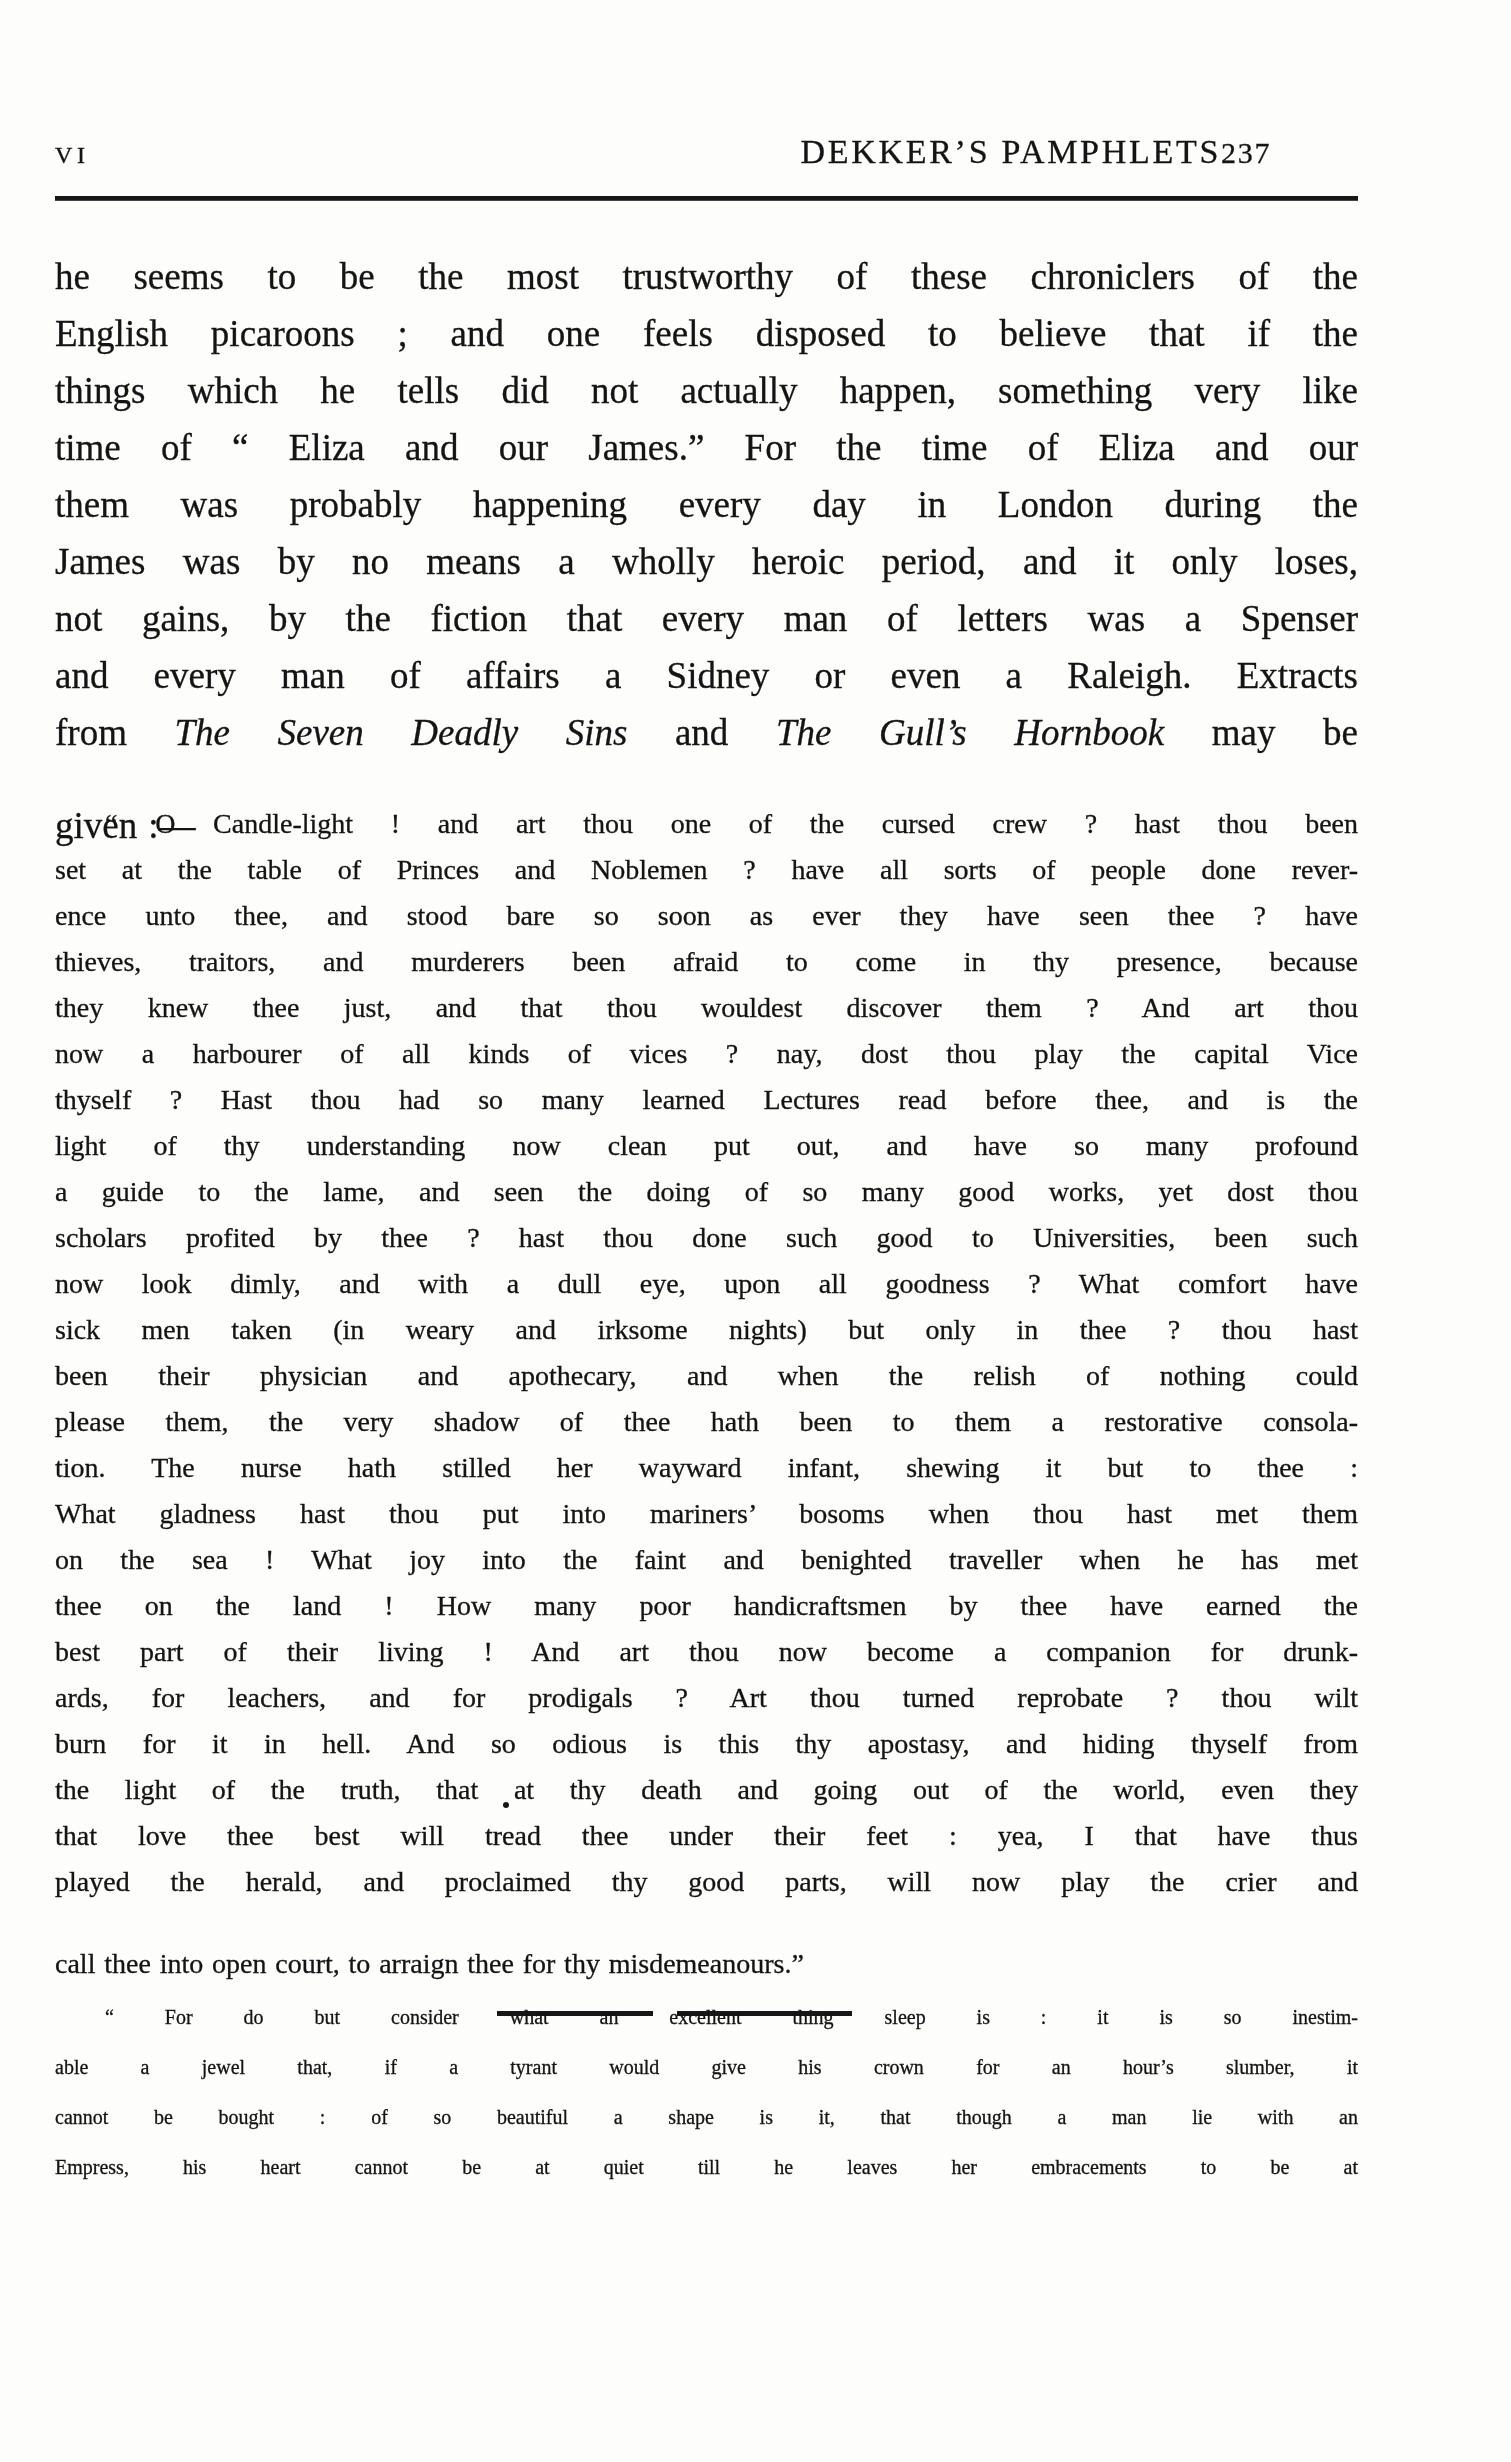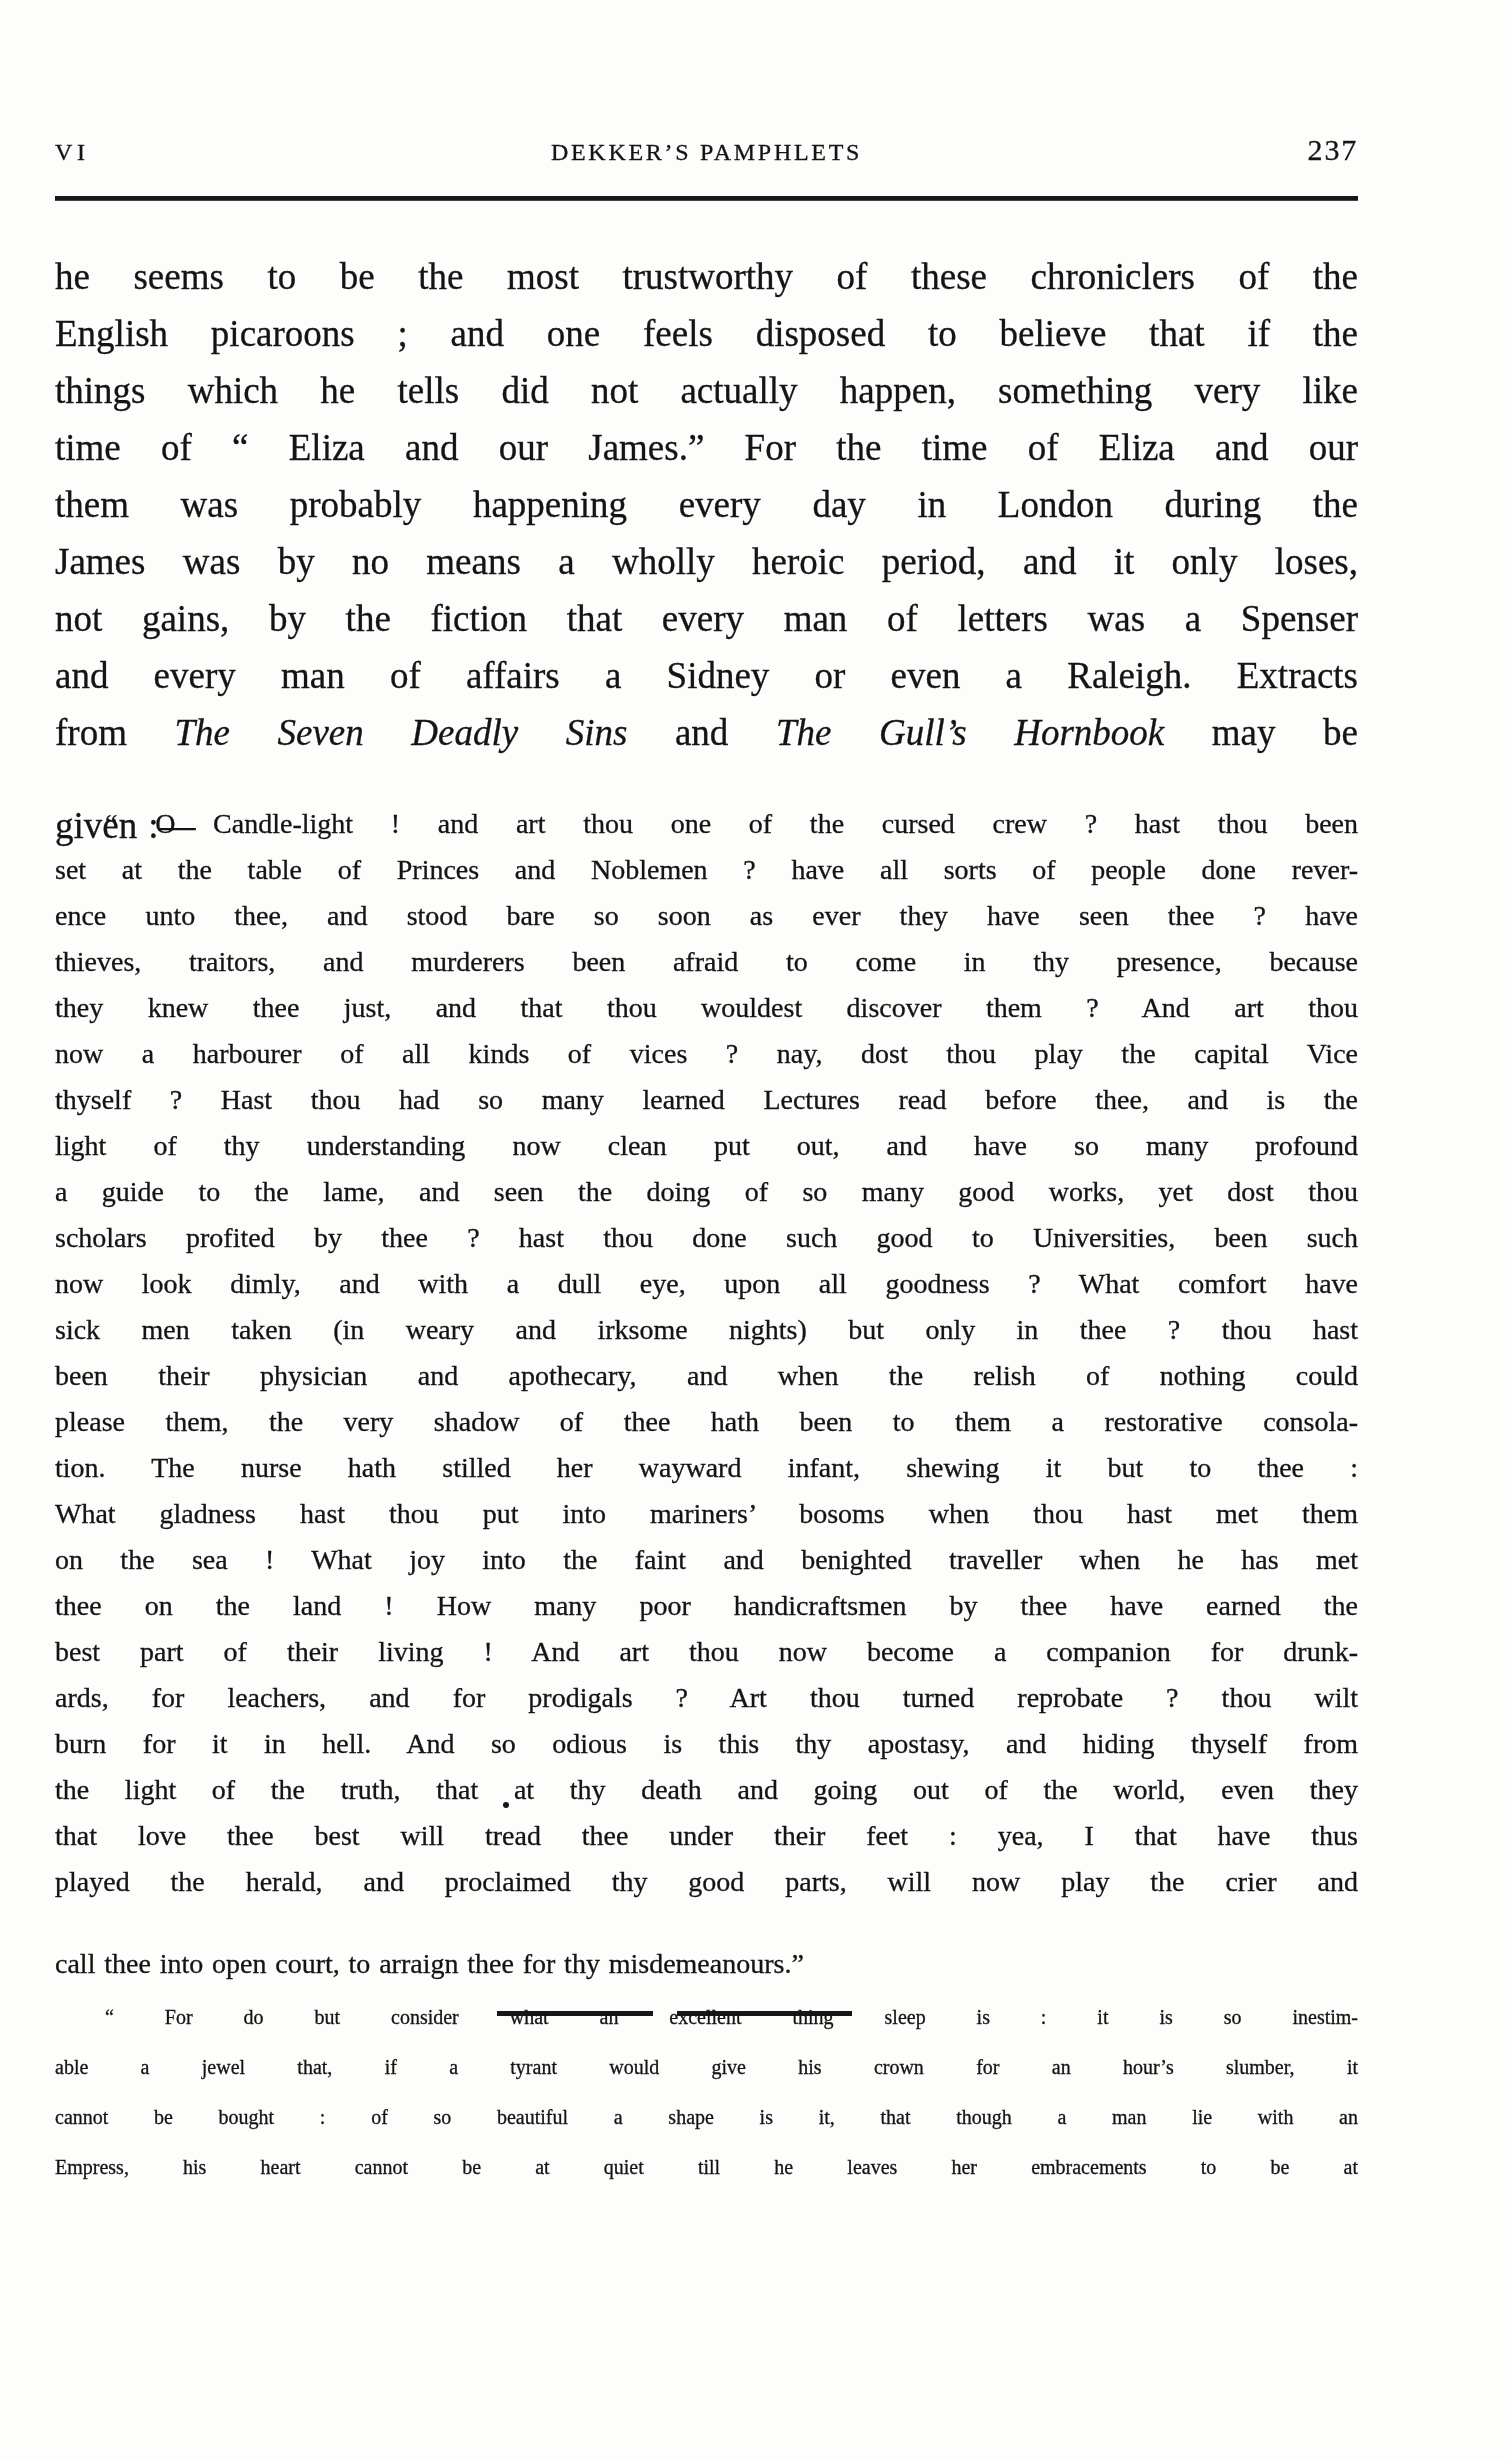--- a/index.html
+++ b/index.html
@@ -12,22 +12,22 @@
     color:#141414;
     overflow:hidden;
     -webkit-text-stroke:0.3px #141414;
   }
   .abs{position:absolute;}
   .content-left{left:55px;width:1303px;}
 
   
   .header{top:135px;display:flex;align-items:baseline;line-height:1;}
   .folio-left{width:137px;font-size:24px;letter-spacing:4.6px;}
-  .running-title{flex:1;text-align:center;font-size:24px;letter-spacing:2.7px;}
-  .folio-right{width:137px;text-align:right;font-size:30px;letter-spacing:1.8px;}
+  .running-title{flex:1;text-align:right;font-size:34px;letter-spacing:2.7px;}
+  .folio-right{width:137px;text-align:left;font-size:30px;letter-spacing:1.8px;}
 
   
   .head-rule{top:196px;height:3.7px;background:#171717;border-bottom:0.9px solid #444;}
 
   
   .main-para{top:248px;font-size:37px;line-height:57px;}
   .quote1{top:801px;font-size:28px;line-height:46px;}
   .quote2{top:1992px;font-size:20px;line-height:50px;}
   .tline{text-align:justify;text-align-last:justify;word-spacing:1.8px;}
   .tline.noj{text-align:left;text-align-last:left;margin-top:36px;}

